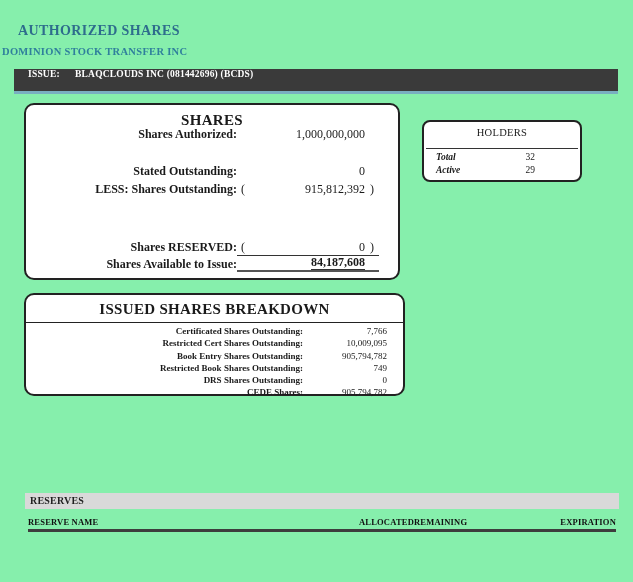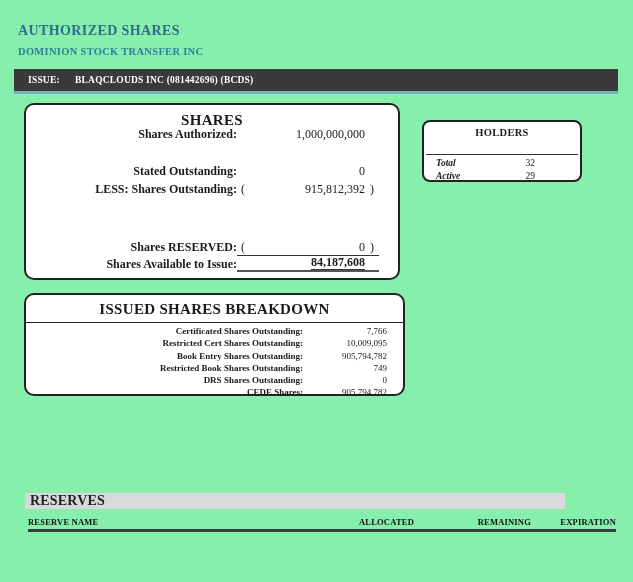--- a/index.html
+++ b/index.html
@@ -11,27 +11,27 @@
     --reserves-bar-bg:#d9d9d9;
     --rule:#3d3d3d;
   }
   html,body{margin:0;padding:0;background:#fff;}
   .page{
     position:relative;width:633px;height:582px;background:#86efac;overflow:hidden;
     font-family:"Liberation Serif","DejaVu Serif",serif;color:#1a1a1a;
   }
   .h1{position:absolute;left:18px;top:23px;font-size:14px;font-weight:bold;
       color:var(--heading);letter-spacing:.4px;}
-  .h2{position:absolute;left:18px;top:46px;font-size:10.5px;font-weight:bold;
+  .h2{position:absolute;left:2px;top:46px;font-size:10.5px;font-weight:bold;
       color:var(--subheading);letter-spacing:.3px;}
 
   .issue-bar{position:absolute;left:14px;top:69px;width:604px;height:25px;
     background:var(--issue-bar-bg);border-bottom:3px solid var(--issue-bar-accent);
     box-sizing:border-box;color:var(--issue-bar-text);font-size:9.5px;font-weight:bold;
-    display:flex;align-items:center;letter-spacing:.2px;}
+    display:flex;letter-spacing:.2px;}
   .issue-label{margin-left:14px;width:47px;}
 
   .box{position:absolute;border:2px solid #222;border-radius:10px;background:#fff;box-sizing:border-box;}
   .box-title{text-align:center;font-weight:bold;font-size:15px;letter-spacing:.3px;}
 
   
   .shares-box{left:24px;top:103px;width:376px;height:177px;}
   .shares-box .box-title{margin-top:7px;}
   .srow{position:absolute;left:0;width:372px;display:grid;
         grid-template-columns:211px 12px 116px 14px;font-size:12px;line-height:11px;}
@@ -40,47 +40,47 @@
   .srow .val{text-align:right;}
   .row-auth{top:24px}.row-stated{top:61px}.row-less{top:79px}.row-reserved{top:137px}
   .row-avail{top:150px;}
   .row-avail .lbl{padding-top:4px;}
   .avail-cell{grid-column:2/5;border-top:1.5px solid #333;border-bottom:2.5px solid #555;
       padding:1px 14px 2px 0;text-align:right;font-weight:bold;}
   .avail-cell span{border-bottom:1px solid #333;}
 
   
   .holders-box{left:422px;top:120px;width:160px;height:62px;border-radius:8px;}
-  .holders-title{margin:5px 2px 0;border-bottom:1px solid #333;padding-bottom:16px;
-      text-align:center;font-weight:bold;font-size:10.5px;letter-spacing:.3px;}
+  .holders-title{margin:5px 2px 0;border-bottom:1px solid #333;padding-bottom:10px;
+      text-align:center;font-weight:normal;font-size:10.5px;letter-spacing:.3px;}
   .hrow{display:flex;padding:3px 45px 0 12px;font-size:9.5px;}
   .hrow .hlbl{flex:1;font-weight:bold;font-style:italic;}
 
   
   .issued-box{left:24px;top:293px;width:381px;height:103px;}
   .issued-box .box-title,.out-box .box-title{margin-top:6px;border-bottom:1.5px solid #222;padding-bottom:4px;}
   .irow{display:grid;grid-template-columns:277px 84px;font-size:9px;line-height:12.3px;}
   .irow .lbl,.orow .lbl{font-weight:bold;text-align:right;}
   .irow .val,.orow .val{text-align:right;}
   .irows{margin-top:2px;}
 
   
   .out-box{left:24px;top:413px;width:381px;height:66px;}
   .orow{display:grid;grid-template-columns:227px 117px;font-size:9px;line-height:12.5px;}
   .orows{margin-top:5px;}
 
   
-  .reserves-bar{position:absolute;left:25px;top:493px;width:540px;height:16px;
+  .reserves-bar{position:absolute;left:25px;top:493px;width:594px;height:16px;
     background:var(--reserves-bar-bg);box-sizing:border-box;padding-left:5px;
-    font-size:14px;font-weight:bold;line-height:16px;color:#1f1f1f;letter-spacing:.2px;}
+    font-size:10px;font-weight:bold;line-height:16px;color:#1f1f1f;letter-spacing:.2px;}
   .rtable-head{position:absolute;left:28px;top:517px;width:588px;display:flex;
     font-size:8.5px;font-weight:bold;color:#111;letter-spacing:.2px;}
   .rcol-name{flex:1;text-align:left;}
   .rcol-alloc{width:120px;text-align:right;}
-  .rcol-rem{width:117px;text-align:right;}
+  .rcol-rem{width:117px;text-align:left;}
   .rcol-exp{width:85px;text-align:right;}
   .rtable-rule{position:absolute;left:28px;top:529px;width:588px;height:2.5px;background:var(--rule);}
 </style>
 </head>
 <body>
 
 <div class="page">
 
   <div class="h1">AUTHORIZED SHARES</div>
   <div class="h2">DOMINION STOCK TRANSFER INC</div>

